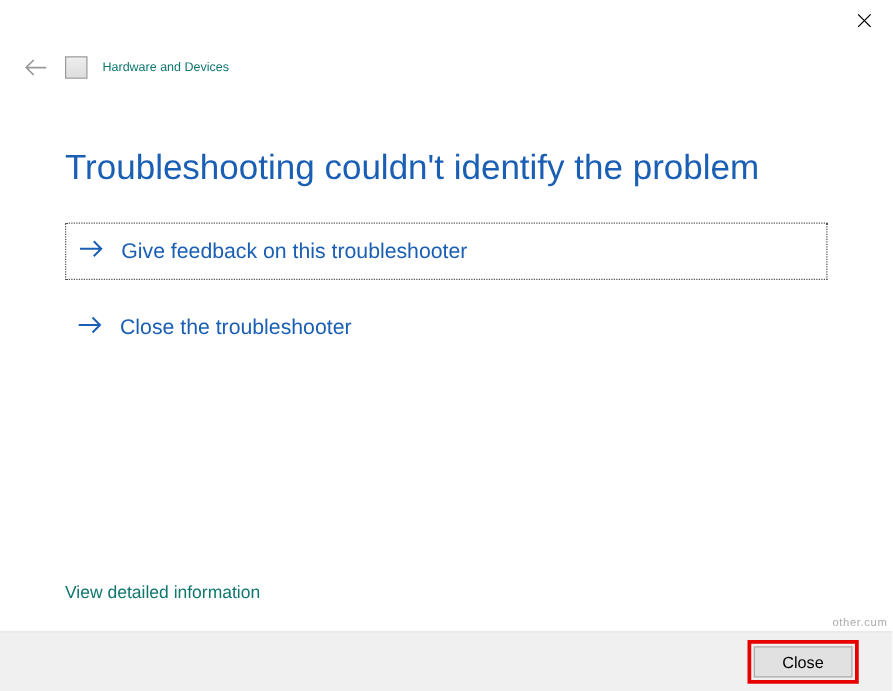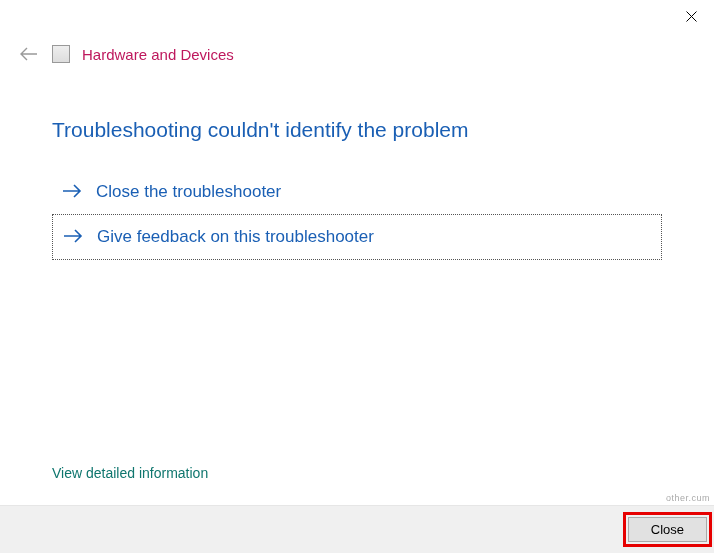--- a/index.html
+++ b/index.html
@@ -43,29 +43,29 @@
       width: 22px;
     }
     .ts-icon {
       width: 18px;
       height: 18px;
       border: 1px solid #999;
       background: linear-gradient(#eee, #ddd);
       display: inline-block;
     }
     .header-title {
-      font-size: 15px;
-      color: #be185d;
+      font-size: 10px;
+      color: #0f766e;
     }
     .content {
       padding: 50px 52px 0 52px;
     }
     .heading {
       color: #1a5fb4;
-      font-size: 21px;
+      font-size: 28px;
       font-weight: 400;
       margin-bottom: 28px;
     }
     .subtext {
       font-size: 13px;
       color: #222;
       margin-bottom: 20px;
     }
     .option {
       display: flex;
@@ -101,21 +101,21 @@
       position: absolute;
       left: 0;
       right: 0;
       bottom: 0;
       height: 48px;
       background: #f0f0f0;
       border-top: 1px solid #e6e6e6;
       display: flex;
       align-items: center;
       justify-content: flex-end;
-      padding-right: 2px;
+      padding-right: 27px;
     }
     .close-btn-wrap {
       border: 3px solid #e60000;
       padding: 2px;
     }
     .close-btn {
       background: #e1e1e1;
       border: 1px solid #aaa;
       padding: 4px 22px;
       font-size: 13px;
@@ -148,36 +148,36 @@
         <path d="M7 1 L1 7 L7 13 M1 7 L17 7" stroke="#999" stroke-width="1.4" fill="none"></path>
       </svg>
   </div>
   <span class="ts-icon"></span>
   <span class="header-title">Hardware and Devices</span>
 </div>
 
 <div class="content">
   <h1 class="heading">Troubleshooting couldn't identify the problem</h1>
 
+  <div class="option dotted">
+    <span class="option-arrow">
+      <svg width="20" height="16" viewBox="0 0 20 16">
+          <path d="M1 8 L18 8 M12 2 L18 8 L12 14" stroke="#1a5fb4" stroke-width="1.6" fill="none"></path>
+        </svg>
+    </span>
+    <span class="option-label">Give feedback on this troubleshooter</span>
+  </div>
+
   <div class="option option2">
     <span class="option-arrow">
       <svg width="20" height="16" viewBox="0 0 20 16">
           <path d="M1 8 L18 8 M12 2 L18 8 L12 14" stroke="#1a5fb4" stroke-width="1.6" fill="none"></path>
         </svg>
     </span>
     <span class="option-label">Close the troubleshooter</span>
-  </div>
-
-  <div class="option dotted">
-    <span class="option-arrow">
-      <svg width="20" height="16" viewBox="0 0 20 16">
-          <path d="M1 8 L18 8 M12 2 L18 8 L12 14" stroke="#1a5fb4" stroke-width="1.6" fill="none"></path>
-        </svg>
-    </span>
-    <span class="option-label">Give feedback on this troubleshooter</span>
   </div>
 </div>
 
 <a class="detailed-link">View detailed information</a>
 
 <div class="watermark">other.cum</div>
 
 <div class="footer">
   <div class="close-btn-wrap">
     <button class="close-btn">Close</button>

